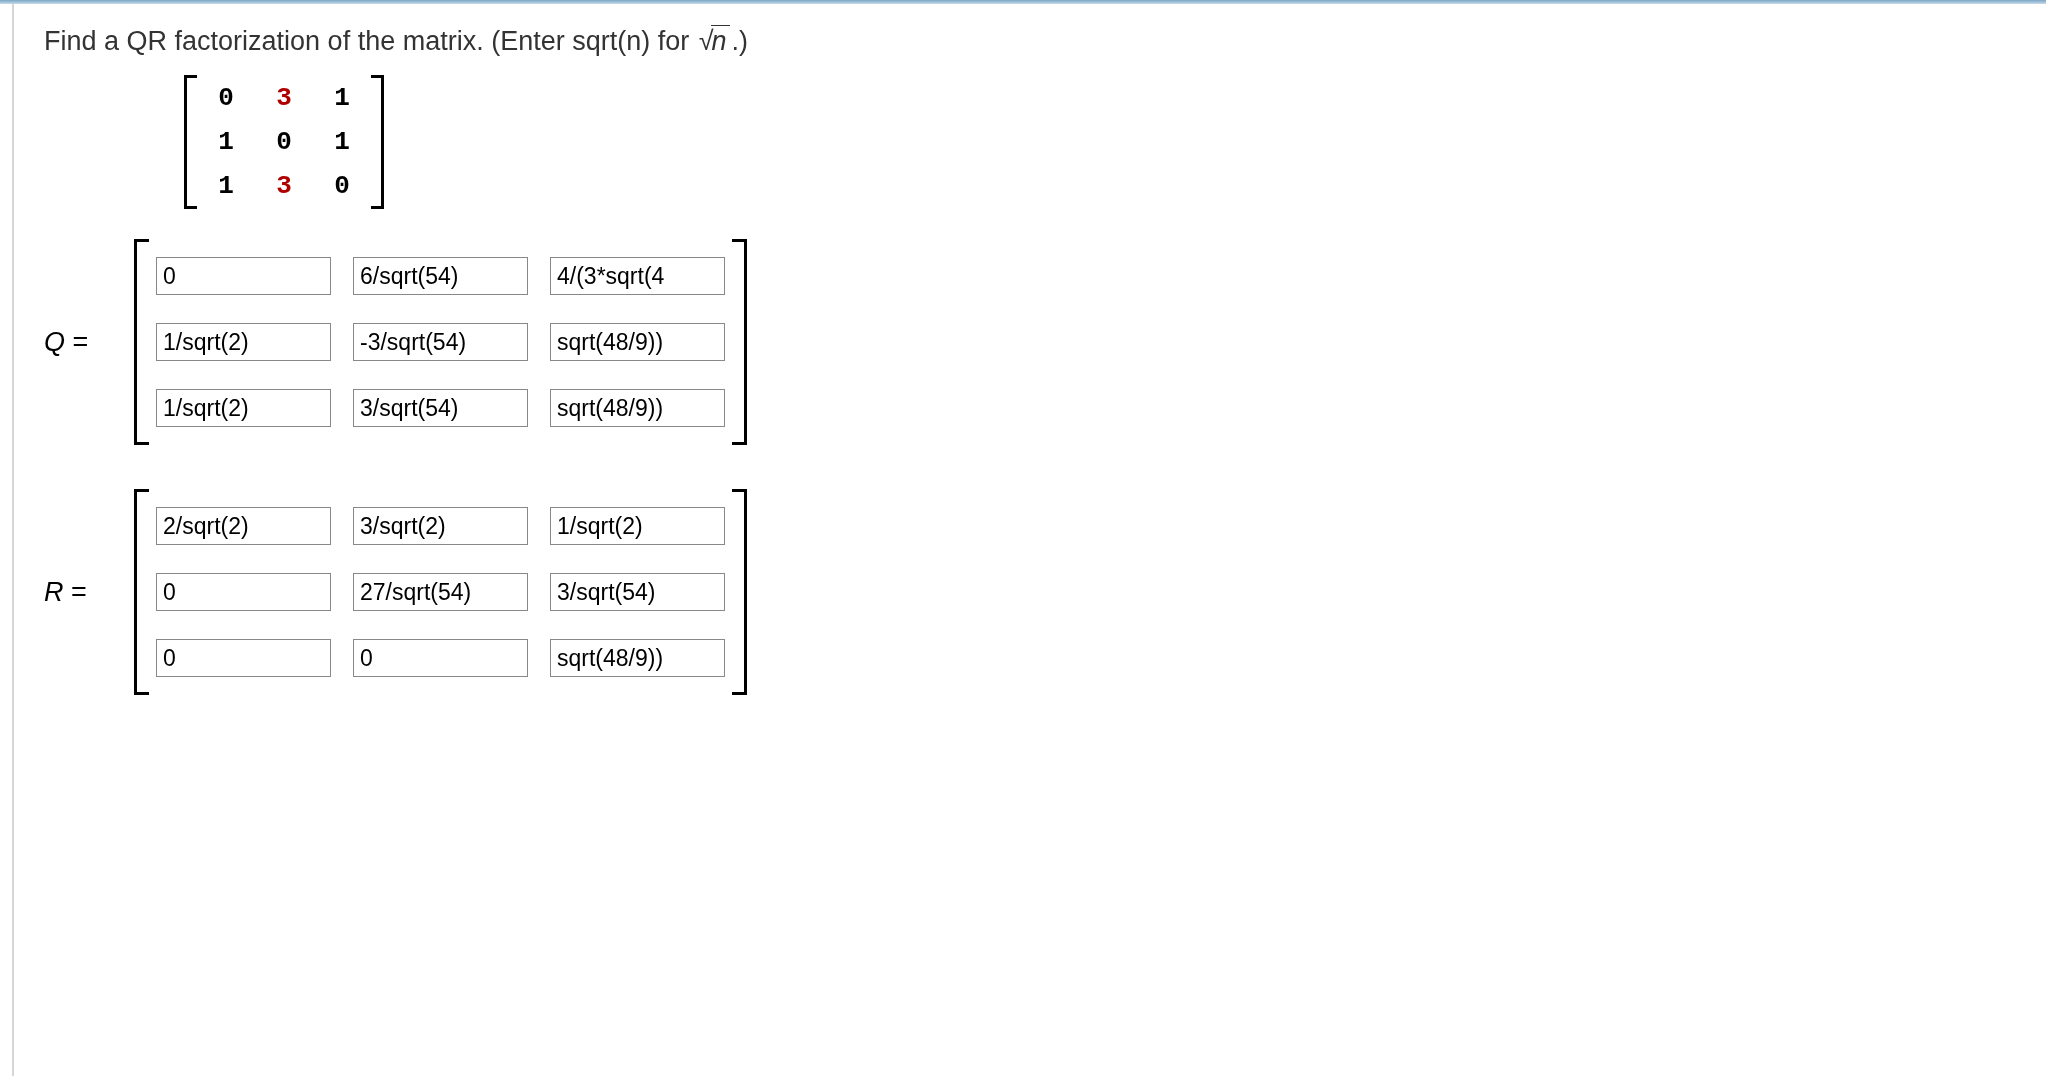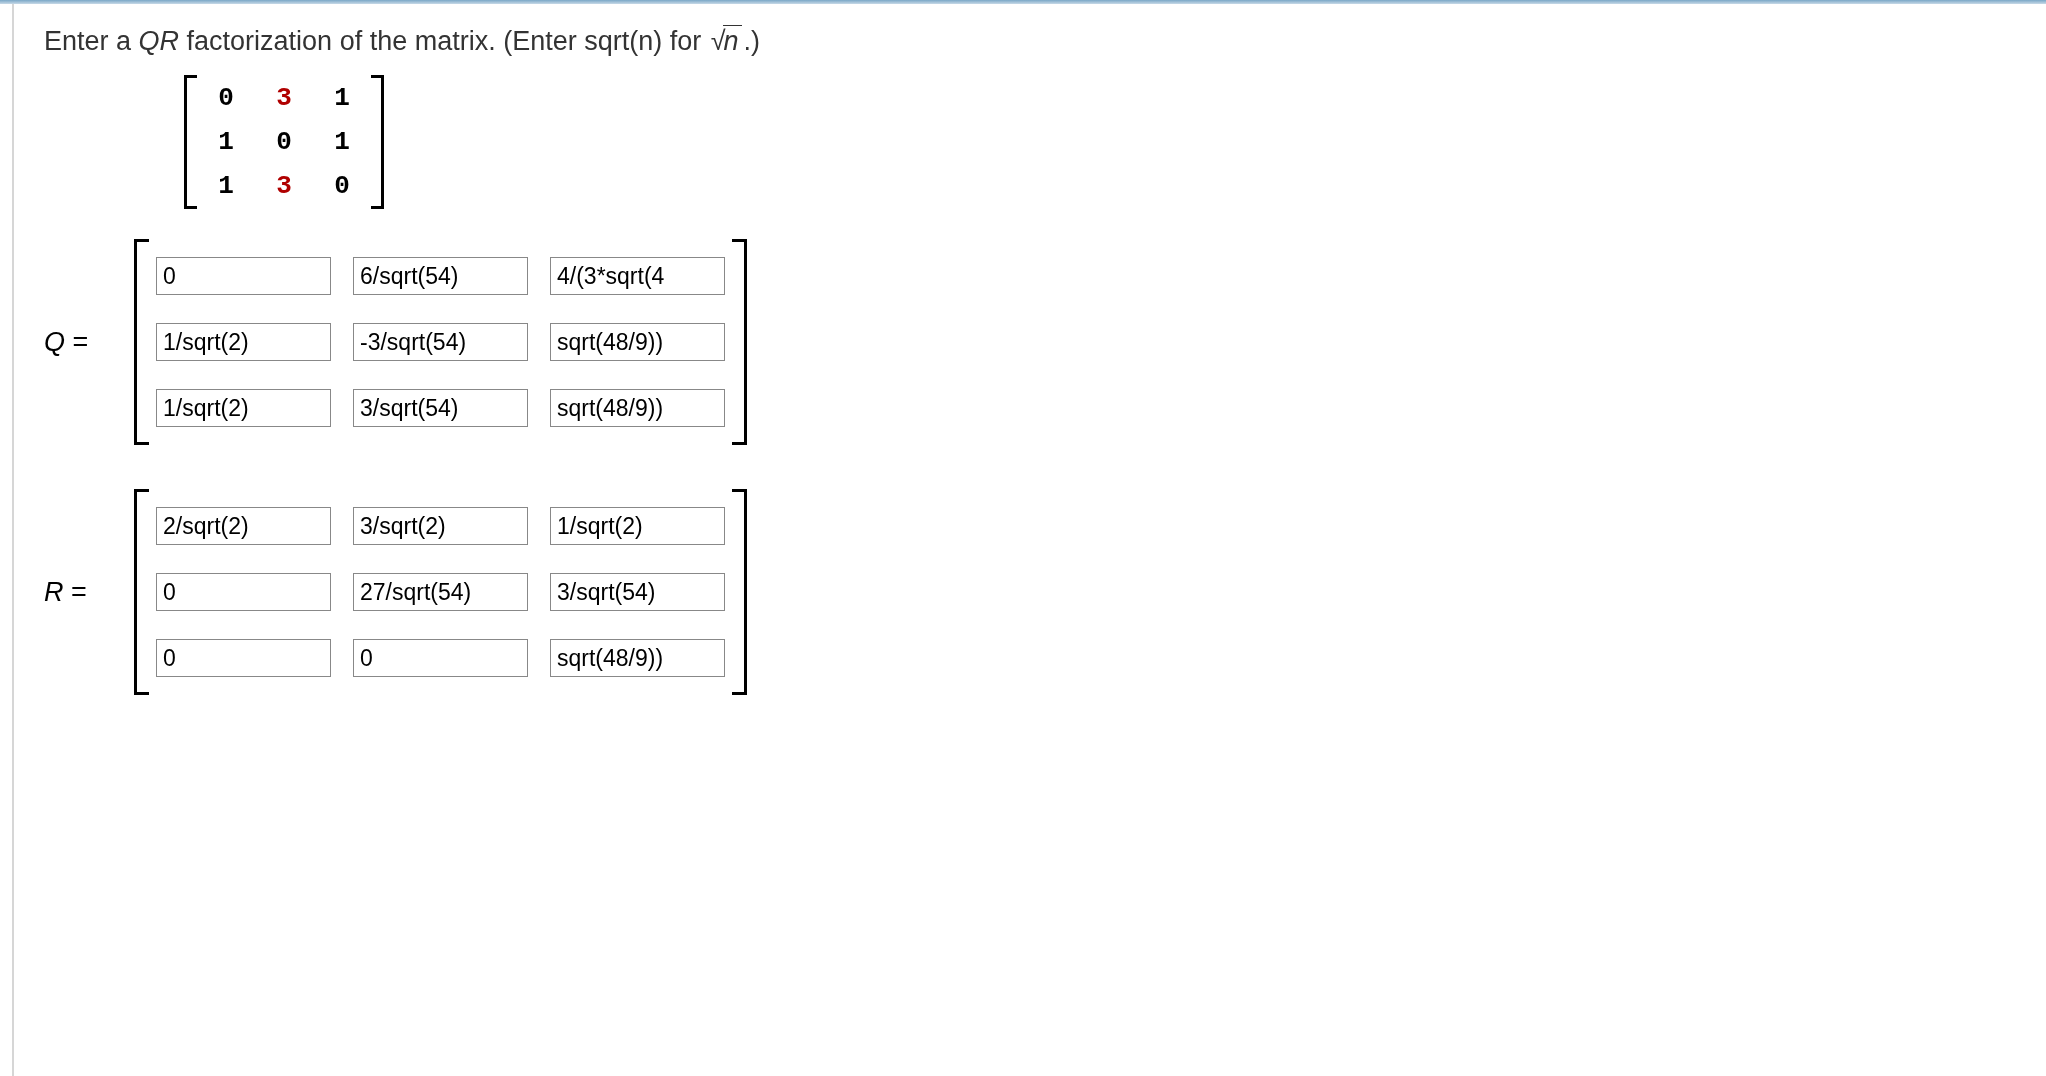--- a/index.html
+++ b/index.html
@@ -24,21 +24,20 @@
   }
   .content {
     padding: 22px 30px 40px 44px;
   }
   .prompt {
     font-size: 27px;
     color: #333;
     margin-bottom: 18px;
   }
   .prompt .qr {
-    font-style: italic;
     text-align: right;
   }
   .prompt .radical {
     position: relative;
     display: inline-block;
     padding: 0 2px;
   }
   .prompt .radical::before {
     content: "√";
     font-size: 27px;
@@ -139,21 +138,21 @@
 </style>
 </head>
 <body>
 
 <div class="top-border"></div>
 <div class="left-rule"></div>
 
 <div class="content">
 
   <div class="prompt">
-    <span>Enter a </span><span class="qr">QR</span><span> factorization of the matrix. (Enter sqrt(n) for </span><span class="radical"><span class="radicand">n</span></span><span>.)</span>
+    <span>Find a </span><span class="qr">QR</span><span> factorization of the matrix. (Enter sqrt(n) for </span><span class="radical"><span class="radicand">n</span></span><span>.)</span>
   </div>
 
   <div class="given-wrap">
     <div class="bracket-box">
       <div class="given-grid" id="given-grid">
           <span>0</span>
           <span class="red">3</span>
           <span>1</span>
           <span>1</span>
           <span>0</span>

